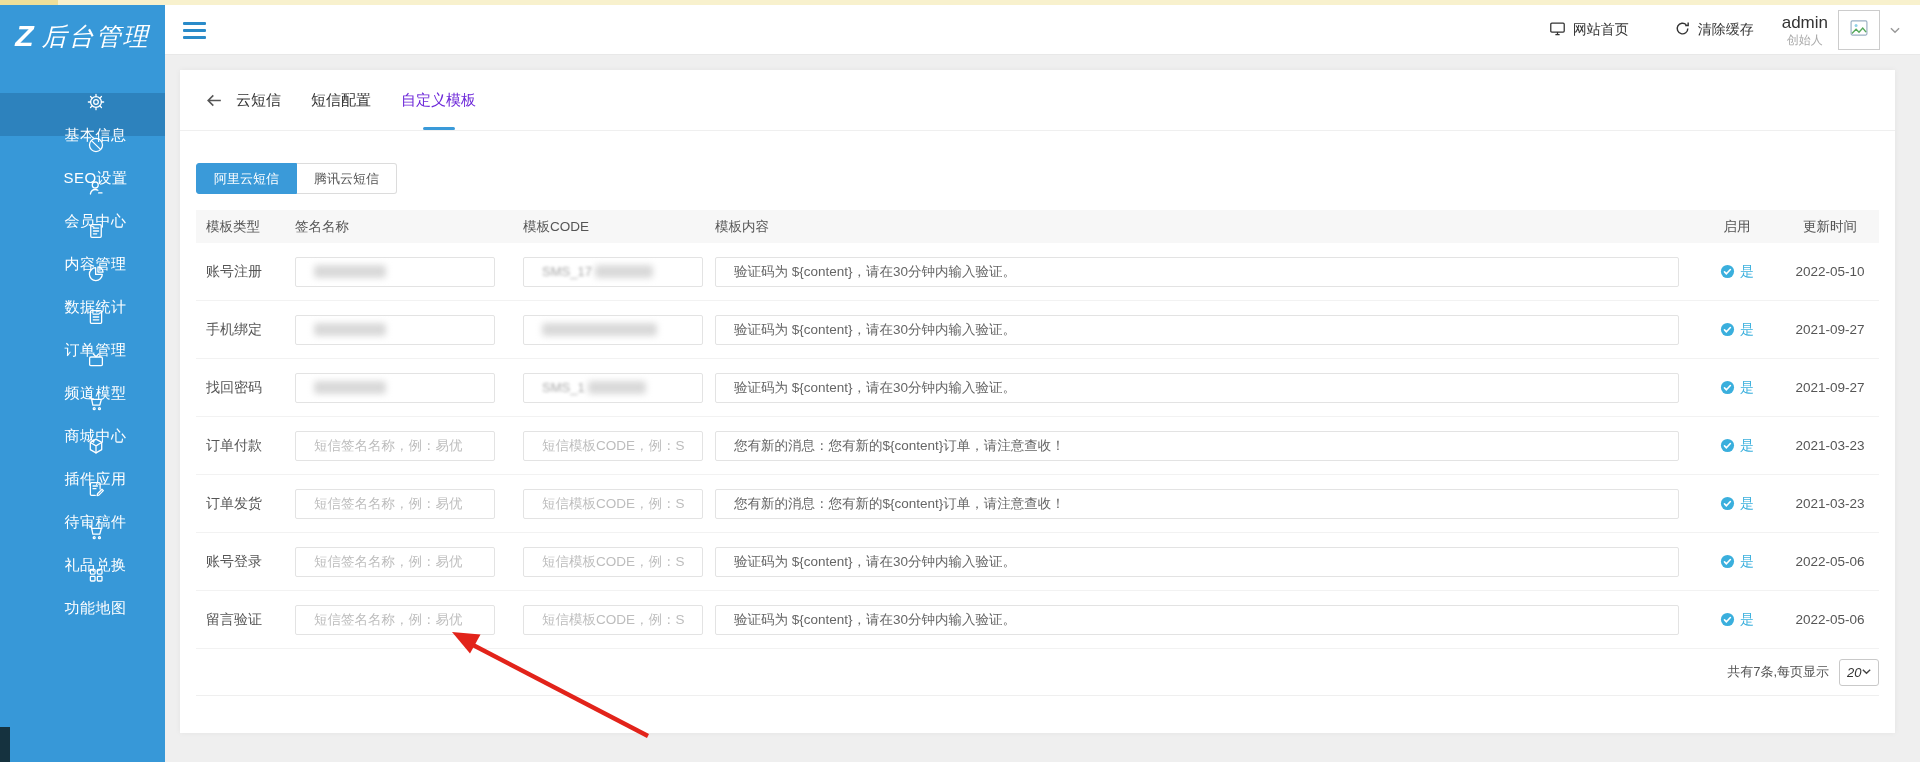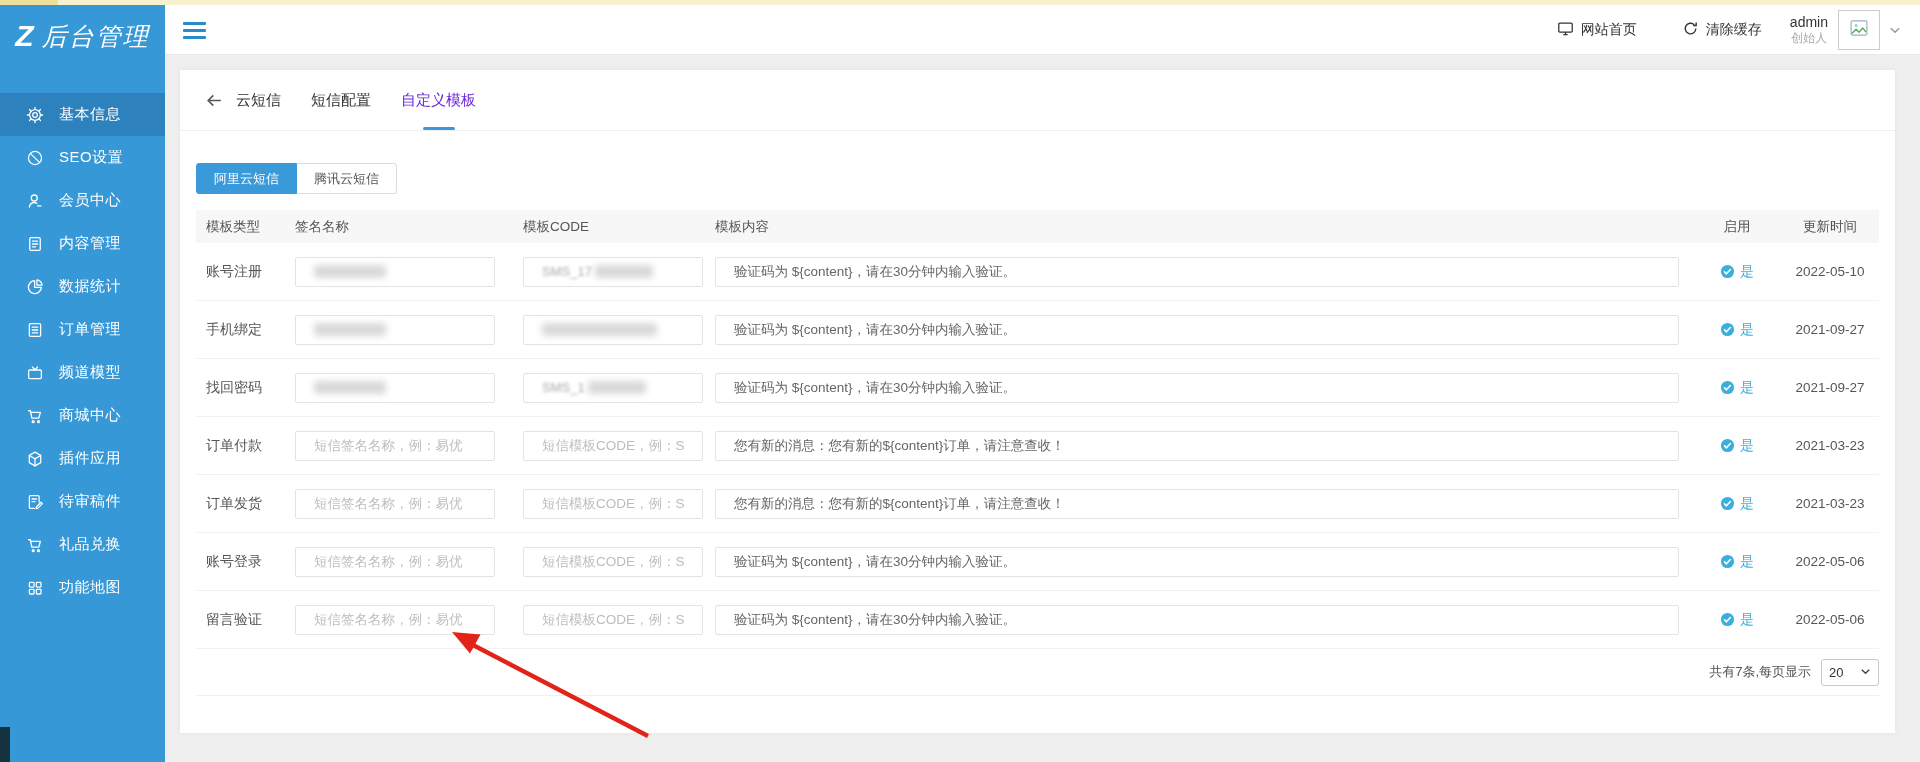--- a/index.html
+++ b/index.html
@@ -11,37 +11,37 @@
   .strip-a { position:absolute; left:0; top:0; width:58px; height:5px; }
   .strip-b { position:absolute; left:58px; top:0; width:1862px; height:5px; }
 
   
   .sidebar { position:absolute; left:0; top:5px; width:165px; height:757px; background:#3798d8; }
   .logo { height:62px; display:flex; align-items:center; justify-content:center; gap:8px; color:#fff; }
   .logo-z { font-size:30px; font-weight:900; font-style:italic; line-height:1; }
   .logo-txt { font-size:25px; letter-spacing:2px;font-style:italic; }
   .menu { margin-top:26px; }
   .menu-item { height:43px; display:flex; align-items:center; padding-left:26px; gap:15px;
-               color:#fff; font-size:15px; letter-spacing:.5px; cursor:pointer; }
+               color:#fff; font-size:15px; letter-spacing:.5px; cursor:pointer;flex-direction:column; }
   .menu-item.active { background:#2d82bd; }
   .mi-icon { width:18px; height:18px; display:inline-flex; }
   .mi-icon svg { width:18px; height:18px; }
   .corner-block { position:absolute; left:0; top:722px; width:10px; height:40px; background:#15323f; }
 
   
   .topbar { position:absolute; left:165px; top:5px; width:1755px; height:50px; background:#fff;
             border-bottom:1px solid #e8e8e8; }
   .hamburger { position:absolute; left:18px; top:17px; width:23px; cursor:pointer; }
   .hamburger span { display:block; height:3px; background:#2a8bc9; border-radius:1px; margin-bottom:4px; }
   .topbar-right { position:absolute; right:18px; top:0; height:50px; display:flex; align-items:center; }
   .tb-link { display:inline-flex; align-items:center; gap:7px; font-size:14px; color:#333; cursor:pointer; }
   .tb-link svg { width:17px; height:17px; }
   .gap45 { width:45px; } .gap28 { width:28px; } .gap10 { width:10px; } .gap8 { width:8px; }
   .user-block { text-align:center; line-height:1.25; cursor:pointer; }
-  .user-name { font-size:14px; color:#333; }
+  .user-name { font-size:17px; color:#333; }
   .user-role { font-size:12px; color:#aaa; }
   .avatar { width:42px; height:40px; border:1px solid #ccc; background:#fff; display:flex;
             align-items:center; justify-content:center; cursor:pointer; }
   .avatar svg { width:20px; height:20px; }
   .tb-chevron { color:#999; display:inline-flex; cursor:pointer; }
   .tb-chevron svg { width:14px; height:14px; }
 
   
   .card { position:absolute; left:180px; top:70px; width:1715px; height:663px; background:#fff;
           box-shadow:0 0 6px rgba(0,0,0,.05); }
@@ -82,23 +82,23 @@
   .content-inp { width:calc(100% - 14px); white-space:nowrap; overflow:hidden; cursor:text; }
   .redacted-inp { display:flex; align-items:center; cursor:text; }
   .blur-text { color:#a9a9a9; filter:blur(1.6px); font-size:13px; margin-right:3px; }
   .blur-blob { display:inline-block; height:13px; background:#d9d9d9; border-radius:3px; filter:blur(3px); }
   .enabled { display:inline-flex; align-items:center; gap:5px; color:#3aafdd; font-size:14px; cursor:pointer; }
   .enabled svg { width:15px; height:15px; }
   .date-txt { font-size:13.5px; color:#555; }
 
   .pagination { height:47px; margin:0 16px; border-bottom:1px solid #efefef; display:flex;
                 align-items:center; justify-content:flex-end; gap:10px; font-size:13px; color:#555; }
-  .page-size-select { width:58px; height:27px; border:1px solid #c9c9c9; border-radius:3px; background:#fff;
+  .page-size-select { width:40px; height:27px; border:1px solid #c9c9c9; border-radius:3px; background:#fff;
                       display:flex; align-items:center; justify-content:space-between; padding:0 7px;
-                      font-size:13px; color:#333; cursor:pointer; }
+                      font-size:13px; color:#333; cursor:pointer;font-style:italic; }
   .page-size-select svg { width:11px; height:11px; color:#444; }
 
   .annotation-layer { position:absolute; left:0; top:0; width:1920px; height:762px; pointer-events:none; }
 </style>
 </head>
 <body>
 
 <div class="page">
 
   <div class="strip-a" style="background: rgb(238, 223, 154);"></div>

